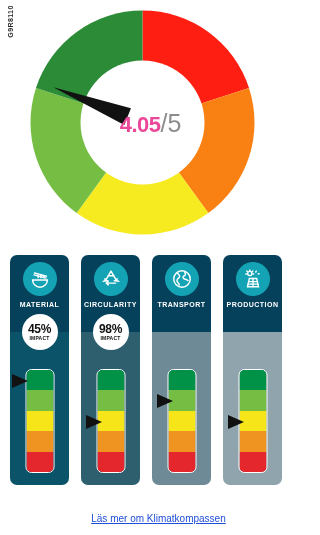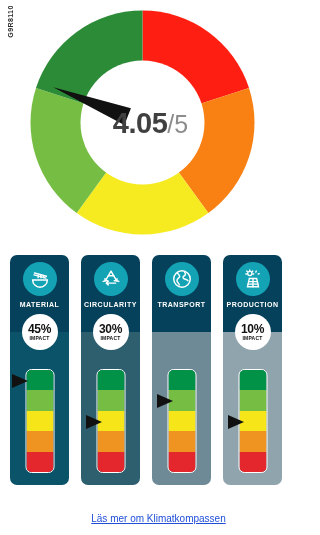--- a/index.html
+++ b/index.html
@@ -16,21 +16,21 @@
   }
   
   #gauge-wrap{position:absolute;left:25px;top:5px;width:235px;height:235px;}
   #gauge-svg{display:block;width:235px;height:235px;}
   #score{
     position:absolute;left:0;top:0;width:235px;height:235px;
     display:flex;align-items:center;justify-content:center;
     pointer-events:none;
   }
   #score-inner{transform:translate(8px,1px);white-space:nowrap;}
-  .score-val{font-size:29px;font-weight:bold;color:#404040;letter-spacing:-.5px;}
+  .score-val{font-size:22px;font-weight:bold;color:#ec4899;letter-spacing:-.5px;}
   .score-max{font-size:25px;color:#8c8c8c;font-weight:normal;}
   
   #cards{position:absolute;left:10px;top:255px;width:272px;height:230px;display:flex;gap:12px;}
   .card{
     width:62px;height:230px;border-radius:7px;position:relative;overflow:hidden;
     display:flex;flex-direction:column;align-items:center;
   }
   .card-head{position:absolute;left:0;top:0;width:100%;height:77px;}
   .card-body{position:absolute;left:0;top:77px;width:100%;bottom:0;}
   .card-inner{position:relative;width:100%;height:100%;display:flex;flex-direction:column;align-items:center;}
@@ -132,21 +132,21 @@
             <path d="M15 8.5l3.2 5.5-2.6 0"></path>
             <path d="M18.6 11.6l-.4 2.4 2.3.6"></path>
             <path d="M9 8.5L5.8 14l2.6 0"></path>
             <path d="M5.4 11.6l.4 2.4-2.3.6"></path>
             <path d="M7 16.5h10"></path>
             <path d="M9 14.6l-2 1.9 2 1.9"></path>
           </svg>
         </div>
         <div class="card-title">CIRCULARITY</div>
         <div class="impact-bubble">
-          <div class="impact-pct">30%</div>
+          <div class="impact-pct">98%</div>
           <div class="impact-lbl">IMPACT</div>
         </div>
         <div class="bar-area">
           <div class="bar">
             <div class="seg" style="background: rgb(1, 145, 71);"></div>
             <div class="seg" style="background: rgb(118, 189, 67);"></div>
             <div class="seg" style="background: rgb(246, 229, 25);"></div>
             <div class="seg" style="background: rgb(240, 148, 33);"></div>
             <div class="seg" style="background: rgb(227, 39, 44);"></div>
           </div>
@@ -192,24 +192,20 @@
             <path d="M12.7 6.6l-.9 0"></path>
             <path d="M15 4.5l.6-1.2"></path>
             <path d="M17.6 6.6l1.1-.5"></path>
             <path d="M6 20.5h12l-2-9H8z"></path>
             <path d="M7.1 14.8h9.8"></path>
             <path d="M6.5 17.6h11"></path>
             <path d="M12 11.5v9"></path>
           </svg>
         </div>
         <div class="card-title">PRODUCTION</div>
-        <div class="impact-bubble">
-          <div class="impact-pct">10%</div>
-          <div class="impact-lbl">IMPACT</div>
-        </div>
         <div class="bar-area">
           <div class="bar">
             <div class="seg" style="background: rgb(1, 145, 71);"></div>
             <div class="seg" style="background: rgb(118, 189, 67);"></div>
             <div class="seg" style="background: rgb(246, 229, 25);"></div>
             <div class="seg" style="background: rgb(240, 148, 33);"></div>
             <div class="seg" style="background: rgb(227, 39, 44);"></div>
           </div>
           <div class="arrow" style="top: 45.5px; left: 5px;"></div>
         </div>

